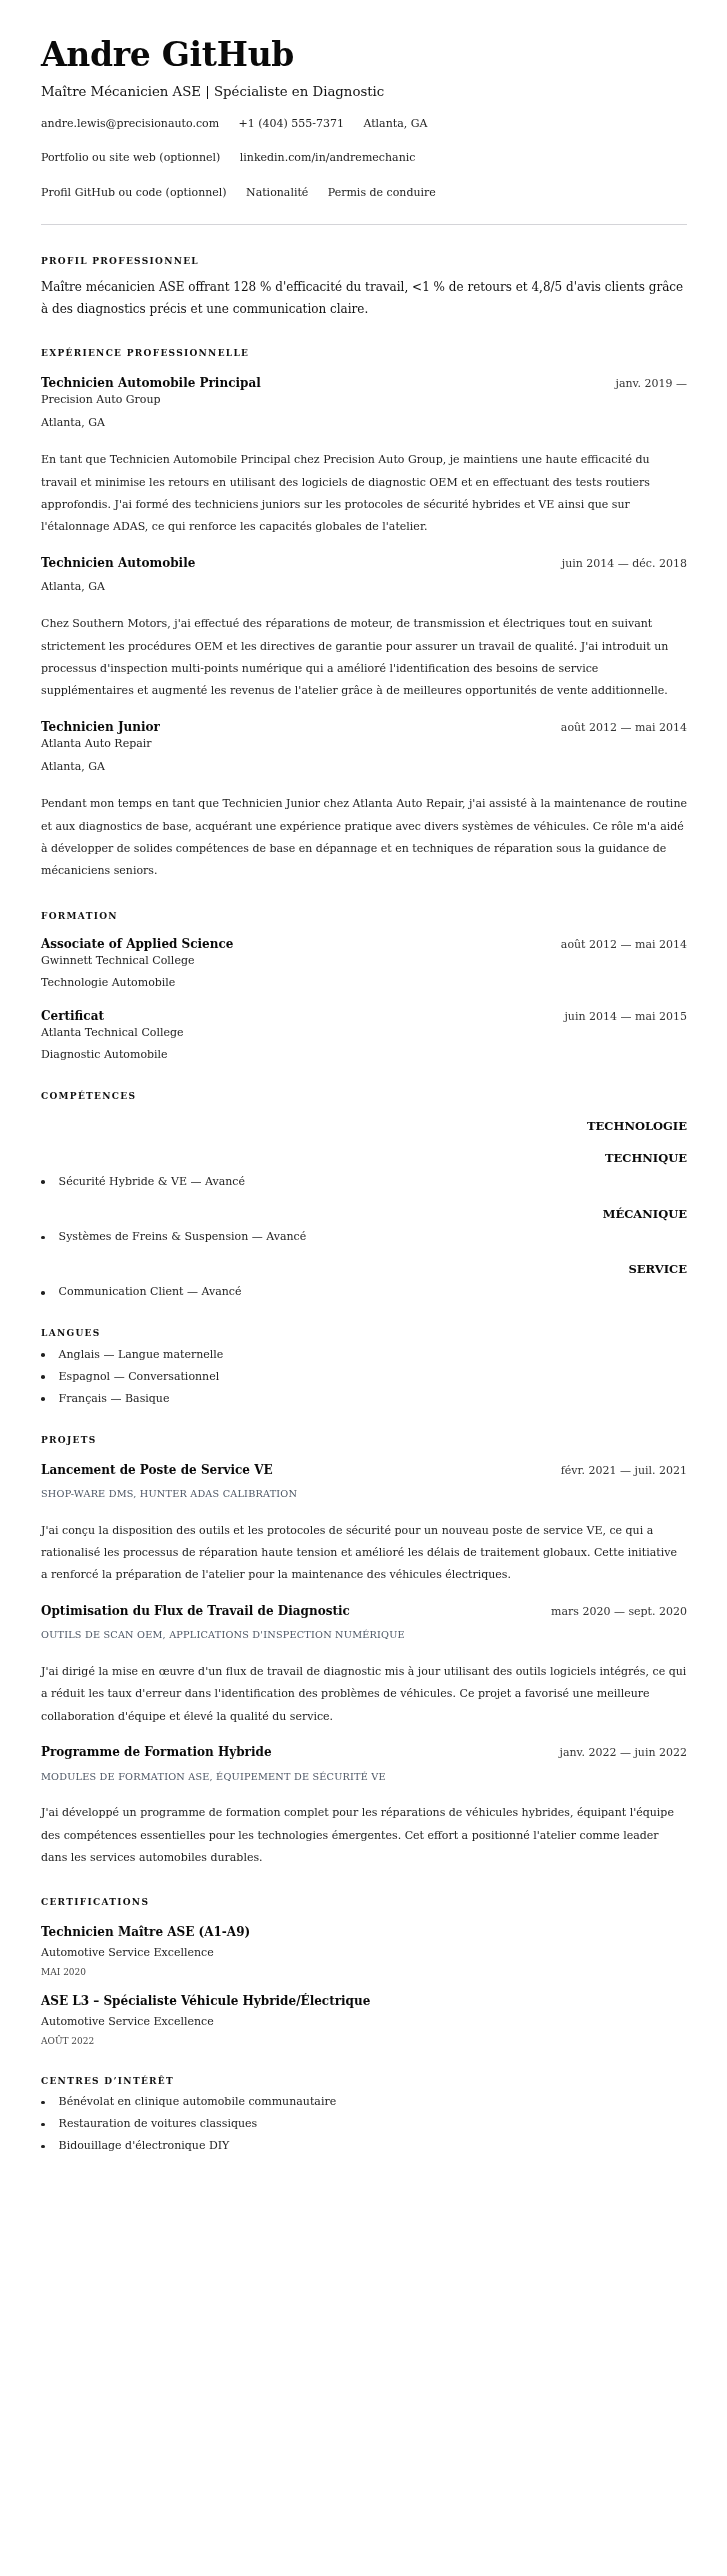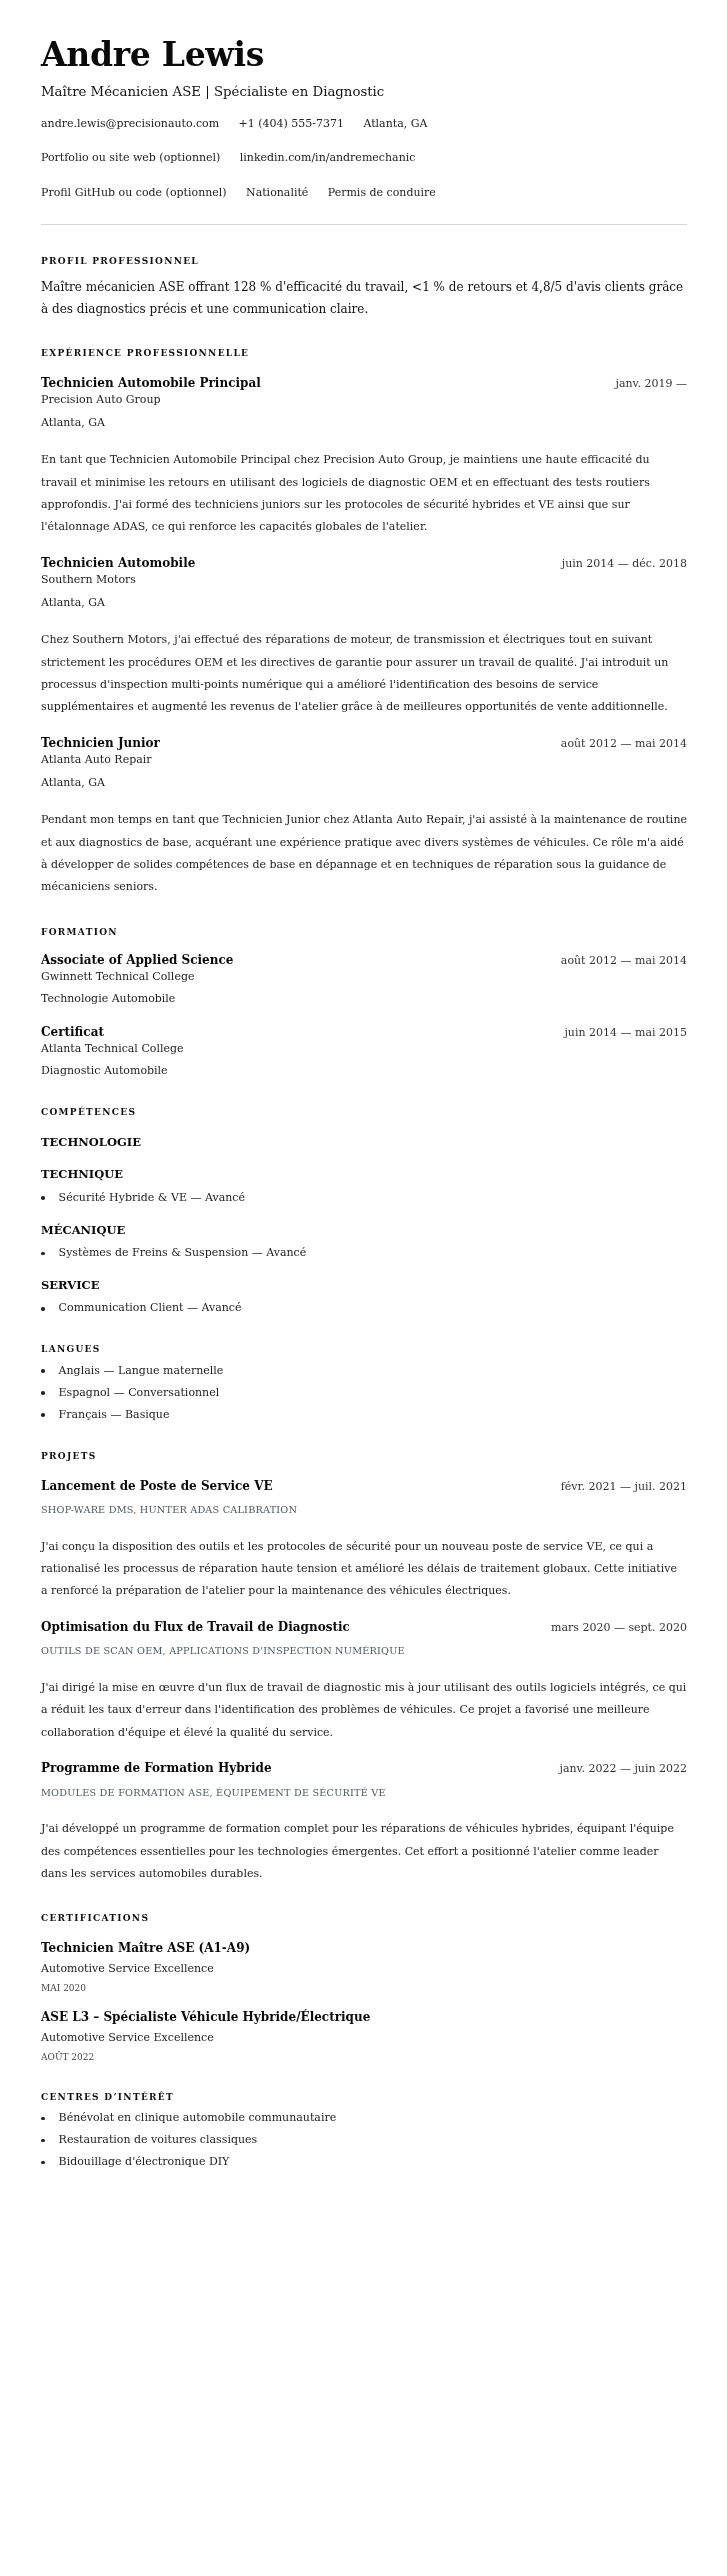--- a/index.html
+++ b/index.html
@@ -33,21 +33,21 @@
   .entry-loc { font-size: 11px; line-height: 16px; color: #222; margin-top: 7.3px; }
   .entry-desc { font-size: 11px; line-height: 22.4px; color: #222; margin-top: 18px; }
   .exp-entry + .exp-entry { margin-top: 16px; }
 
   .edu-entry { margin-top: 14.6px; }
   .edu-entry + .edu-entry { margin-top: 17px; }
   .edu-field { font-size: 11px; line-height: 16px; color: #222; margin-top: 6px; }
 
   .skill-group { margin-top: 16px; }
   .skill-group + .skill-group { }
-  .skill-cat { font-size: 11.5px; font-weight: bold; line-height: 16px; color: #0a0a0a; }
+  .skill-cat { font-size: 11.5px; font-weight: bold; line-height: 16px; color: #0a0a0a; text-align: right; }
   ul.bullets { list-style: none; margin-top: 7.3px; }
   ul.bullets li { font-size: 11px; line-height: 16px; color: #222; position: relative; padding-left: 17.6px; }
   ul.bullets li + li { margin-top: 6px; }
   ul.bullets li .dot {
     position: absolute; left: 0; top: 6.7px; width: 3.6px; height: 3.6px; border-radius: 50%; background: #222;
   }
   .lang-list { margin-top: 16px; }
 
   .proj-entry { margin-top: 16px; }
   .proj-entry + .proj-entry { margin-top: 16px; }
@@ -61,21 +61,21 @@
   .cert-date { font-size: 9px; line-height: 13.3px; color: #444; margin-top: 4.9px; text-transform: uppercase; }
 
   .interests-list { margin-top: 16px; }
 </style>
 </head>
 <body>
 
 <div class="page">
 
   <header>
-    <h1 class="name">Andre Lewis</h1>
+    <h1 class="name">Andre GitHub</h1>
     <div class="headline">Maître Mécanicien ASE | Spécialiste en Diagnostic</div>
 
     <div class="contact-row first">
       <span>andre.lewis@precisionauto.com</span>
       <span>+1 (404) 555-7371</span>
       <span>Atlanta, GA</span>
     </div>
     <div class="contact-row">
       <span>Portfolio ou site web (optionnel)</span>
       <span>linkedin.com/in/andremechanic</span>
@@ -104,21 +104,20 @@
       <div class="entry-sub">Precision Auto Group</div>
       <div class="entry-loc">Atlanta, GA</div>
       <p class="entry-desc">En tant que Technicien Automobile Principal chez Precision Auto Group, je maintiens une haute efficacité du travail et minimise les retours en utilisant des logiciels de diagnostic OEM et en effectuant des tests routiers approfondis. J'ai formé des techniciens juniors sur les protocoles de sécurité hybrides et VE ainsi que sur l'étalonnage ADAS, ce qui renforce les capacités globales de l'atelier.</p>
     </div>
 
     <div class="entry exp-entry">
       <div class="entry-head">
         <div class="entry-title">Technicien Automobile</div>
         <div class="entry-date">juin 2014 — déc. 2018</div>
       </div>
-      <div class="entry-sub">Southern Motors</div>
       <div class="entry-loc">Atlanta, GA</div>
       <p class="entry-desc">Chez Southern Motors, j'ai effectué des réparations de moteur, de transmission et électriques tout en suivant strictement les procédures OEM et les directives de garantie pour assurer un travail de qualité. J'ai introduit un processus d'inspection multi-points numérique qui a amélioré l'identification des besoins de service supplémentaires et augmenté les revenus de l'atelier grâce à de meilleures opportunités de vente additionnelle.</p>
     </div>
 
     <div class="entry exp-entry">
       <div class="entry-head">
         <div class="entry-title">Technicien Junior</div>
         <div class="entry-date">août 2012 — mai 2014</div>
       </div>
       <div class="entry-sub">Atlanta Auto Repair</div>

